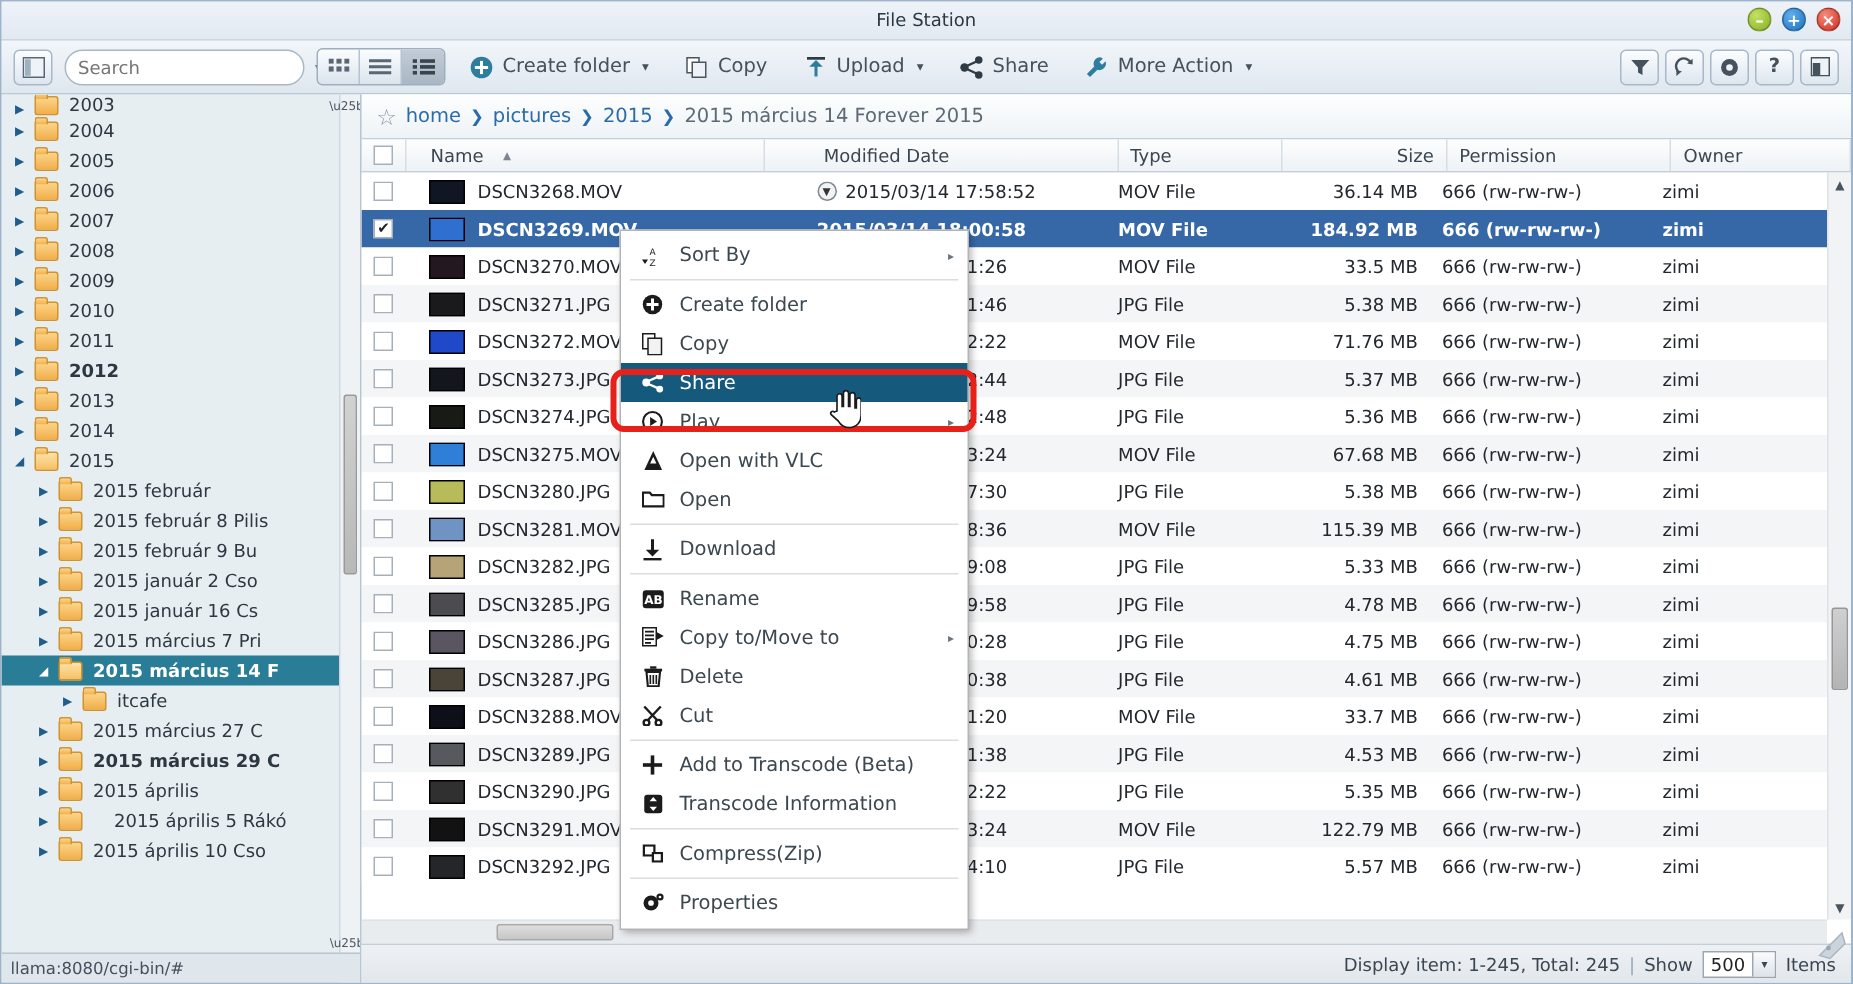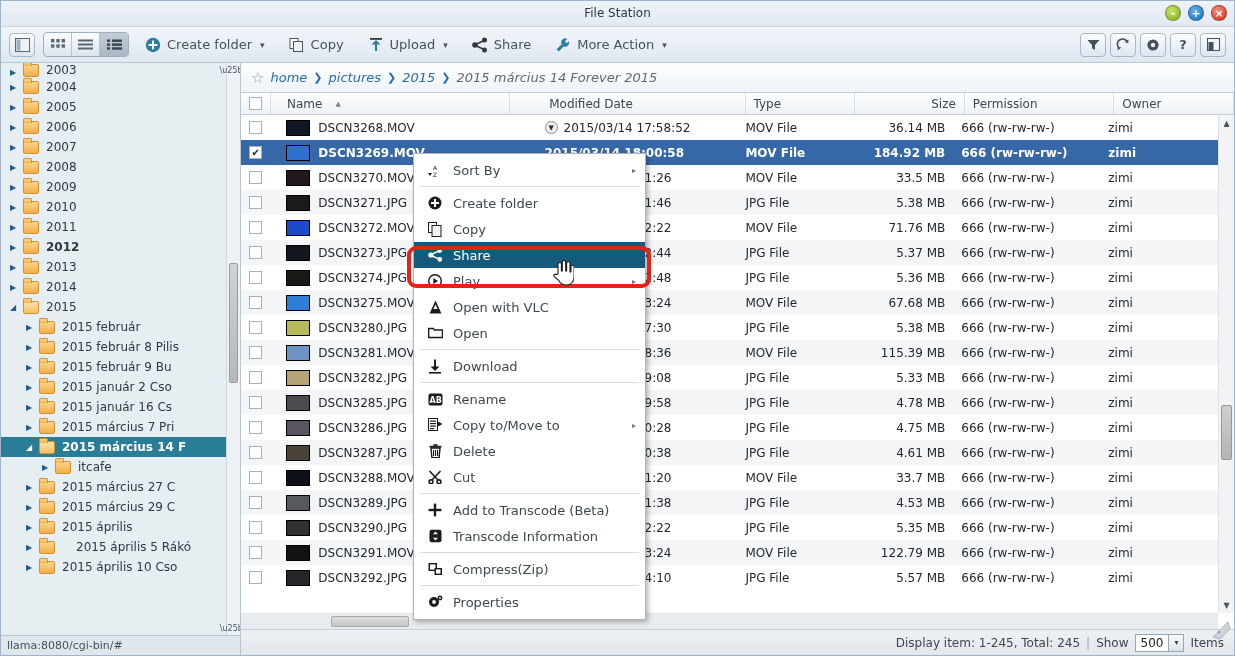--- a/index.html
+++ b/index.html
@@ -125,21 +125,21 @@
   }
 
   
   #main { flex: 1; display: flex; flex-direction: column; min-width: 0; background: #fff; }
   #crumbbar {
     height: 30px; flex: none; display: flex; align-items: center; gap: 6px;
     padding: 0 10px; background: linear-gradient(#fdfefe,#eef3f7);
     border-bottom: 1px solid #c3ced9;
   }
   .star { color: #8b9aa8; font-size: 15px; }
-  .crumb { color: #2a6ba8; font-size: 13px; font-style: italic; }
+  .crumb { color: #2a6ba8; font-size: 13px; }
   .crumb.last { color: #5d6974; }
   .crumbsep { color: #2a6ba8; font-size: 11px; font-weight: bold; }
 
   
   #headrow {
     height: 22px; flex: none; display: flex; align-items: stretch;
     background: linear-gradient(#fdfefe,#eef2f6);
     border-bottom: 1px solid #c3ced9; font-size: 12px; color: #3b4651;
   }
   #headrow .hc {
@@ -260,20 +260,28 @@
   </div>
 
   <div id="toolbar">
     <div class="tbbtn">
       <svg width="15" height="14" viewBox="0 0 15 14">
         <rect x="0.5" y="0.5" width="14" height="13" fill="#eef3f8" stroke="#5a6672"></rect>
         <rect x="1.5" y="1.5" width="4" height="11" fill="#9fb0c0"></rect>
       </svg>
     </div>
 
+    <div id="searchbox">
+      <input class="sinput" placeholder="Search" style="">
+      <svg width="12" height="12" viewBox="0 0 12 12">
+        <circle cx="5" cy="5" r="3.6" fill="none" stroke="#3b4651" stroke-width="1.4"></circle>
+        <line x1="7.7" y1="7.7" x2="11" y2="11" stroke="#3b4651" stroke-width="1.6"></line>
+      </svg>
+      <span style="font-size:8px;color:#5a6672">▾</span>
+    </div>
 
     <div class="viewgroup">
       <div class="viewbtn">
         <svg width="14" height="11" viewBox="0 0 14 11">
           <g fill="#5a6672">
               <rect x="0" y="0" width="3.4" height="3.4"></rect>
               <rect x="5.3" y="0" width="3.4" height="3.4"></rect>
               <rect x="10.6" y="0" width="3.4" height="3.4"></rect>
           <rect x="0" y="5.3" width="3.4" height="3.4"></rect>
               <rect x="5.3" y="5.3" width="3.4" height="3.4"></rect>
@@ -501,21 +509,21 @@
               <span style="margin-left: 3px;">itcafe</span>
             </div>
             <div class="tnode" style="padding-left: 22px;">
               <span class="tarrow">▶</span>
               <span class="folder"></span>
               <span style="margin-left: 3px;">2015 március 27 C</span>
             </div>
             <div class="tnode" style="padding-left: 22px;">
               <span class="tarrow">▶</span>
               <span class="folder"></span>
-              <span style="margin-left: 3px;">2015 március 29 C</span>
+              <span style="margin-left: 3px; font-weight: bold;">2015 március 29 C</span>
             </div>
             <div class="tnode" style="padding-left: 22px;">
               <span class="tarrow">▶</span>
               <span class="folder"></span>
               <span style="margin-left: 3px;">2015 április</span>
             </div>
             <div class="tnode" style="padding-left: 22px;">
               <span class="tarrow">▶</span>
               <span class="folder"></span>
               <span style="margin-left: 17px;">2015 április 5 Rákó</span>

